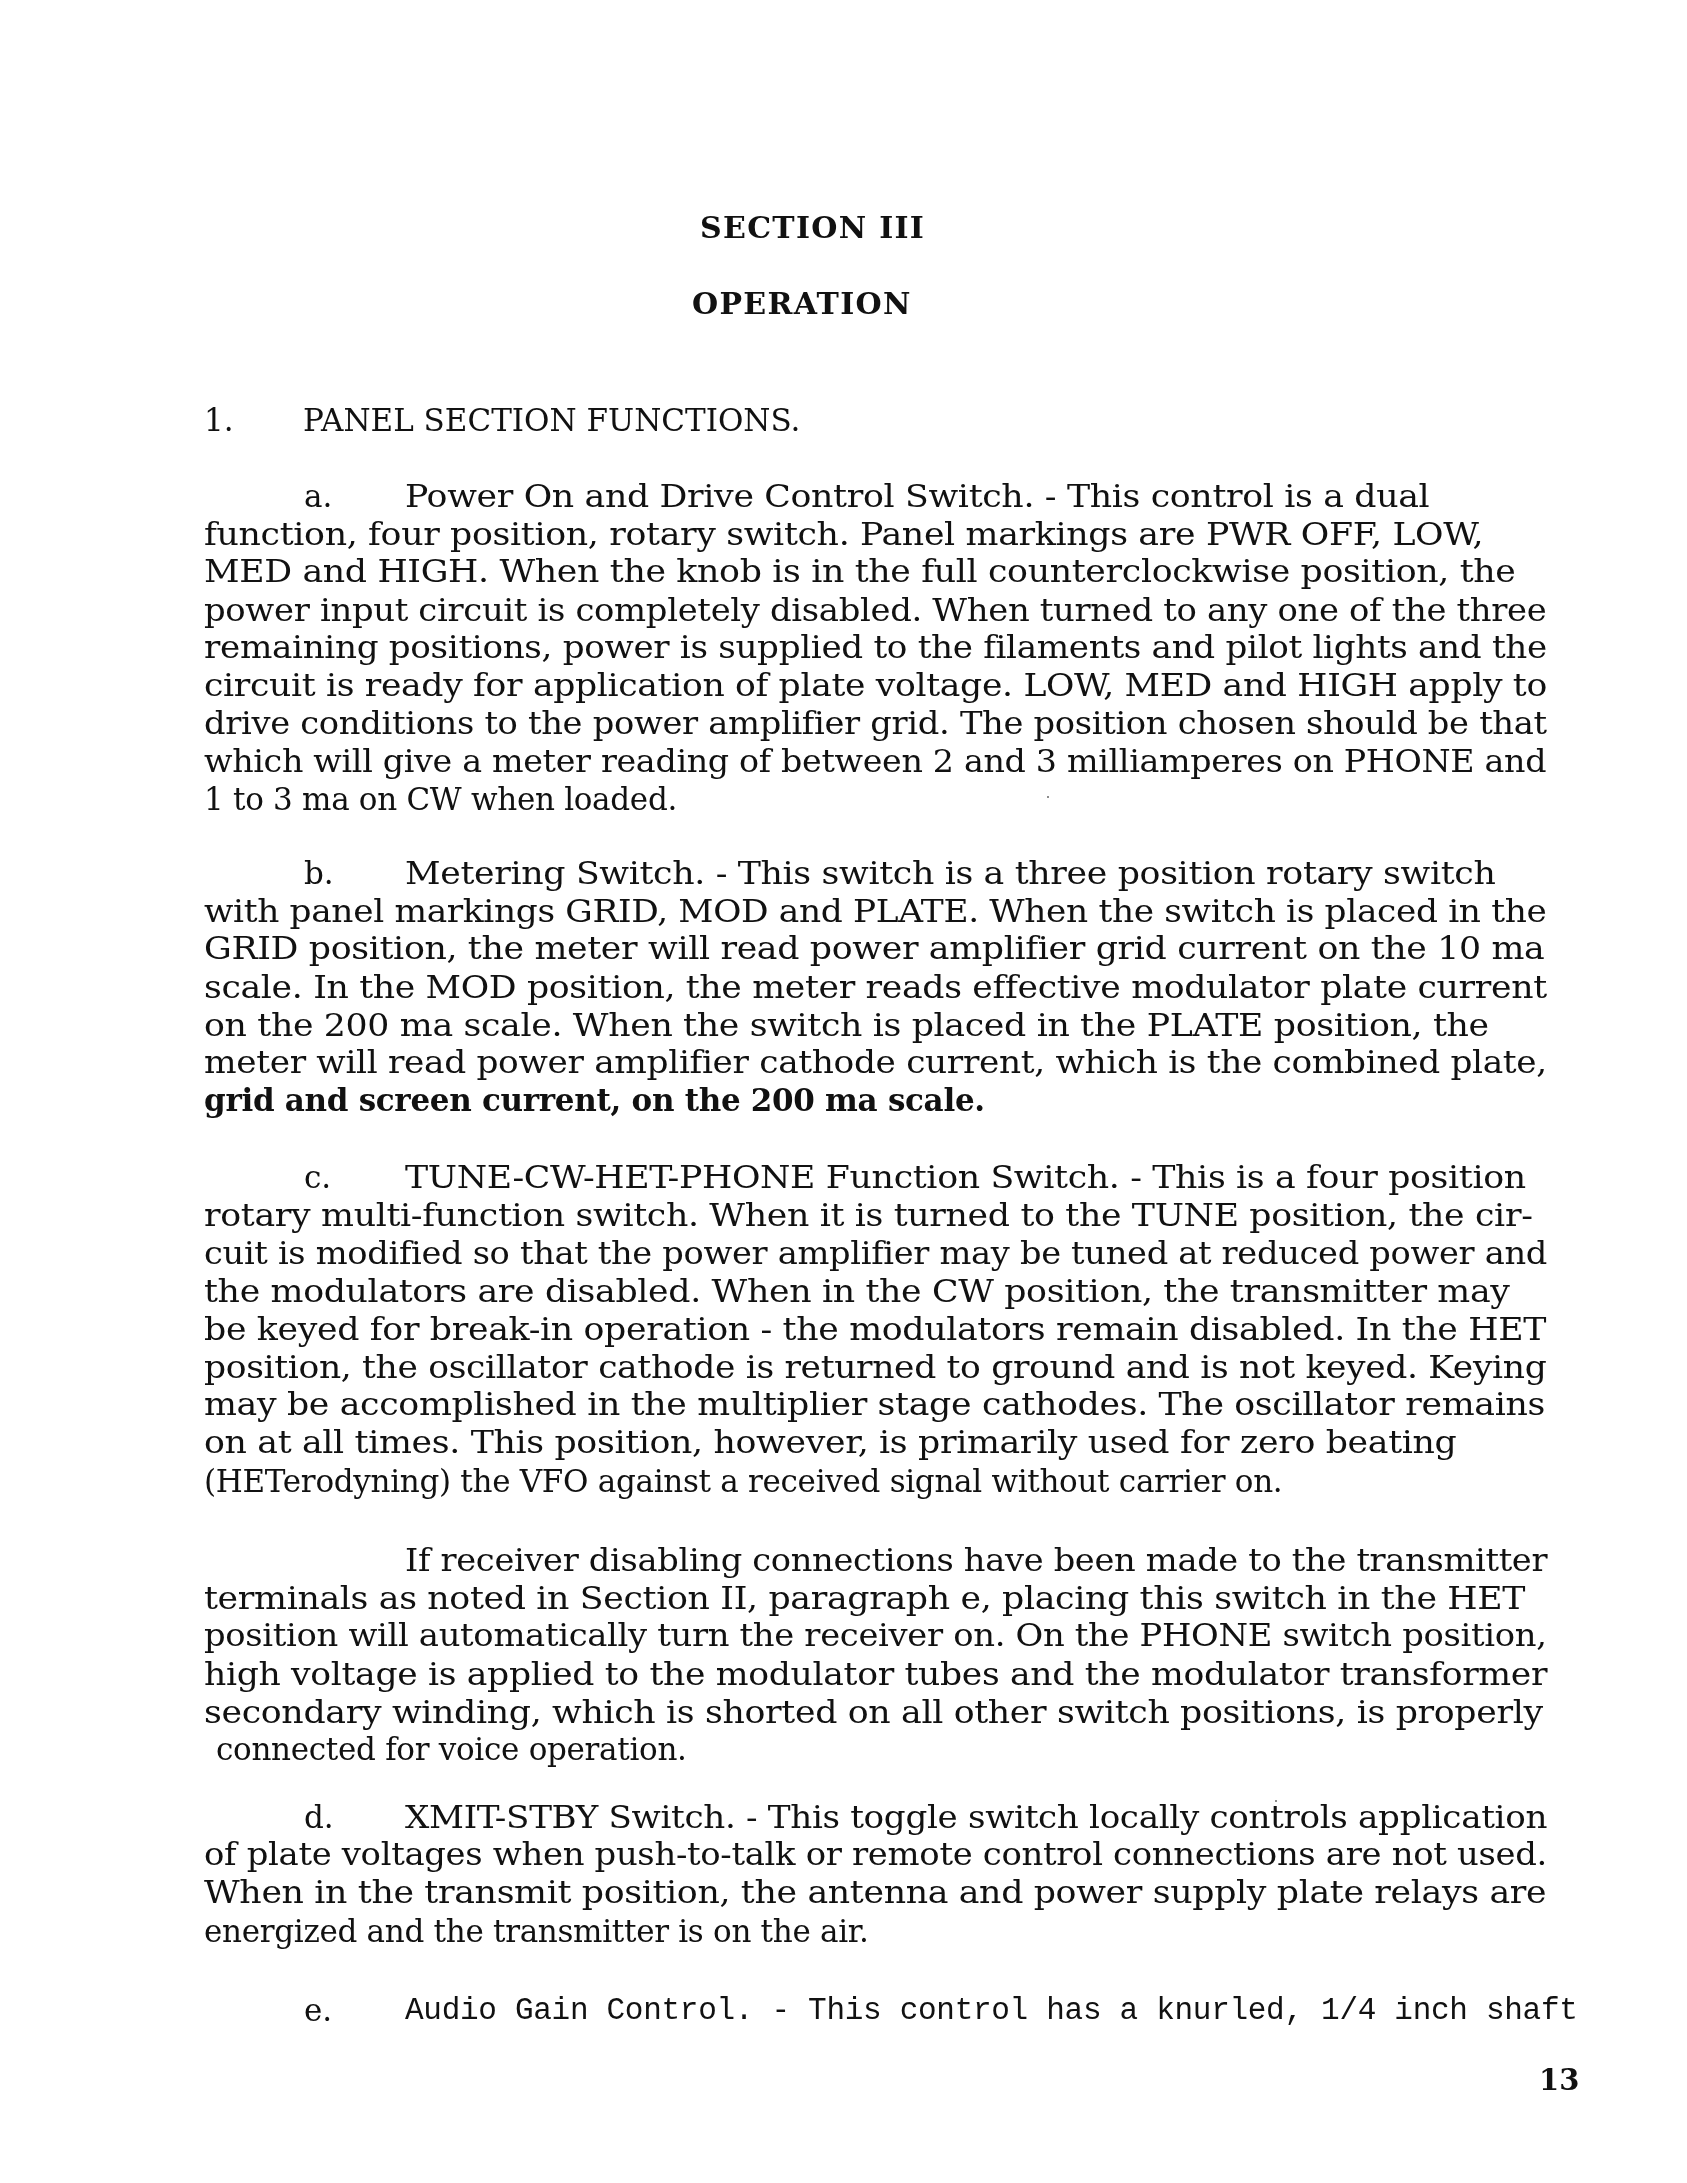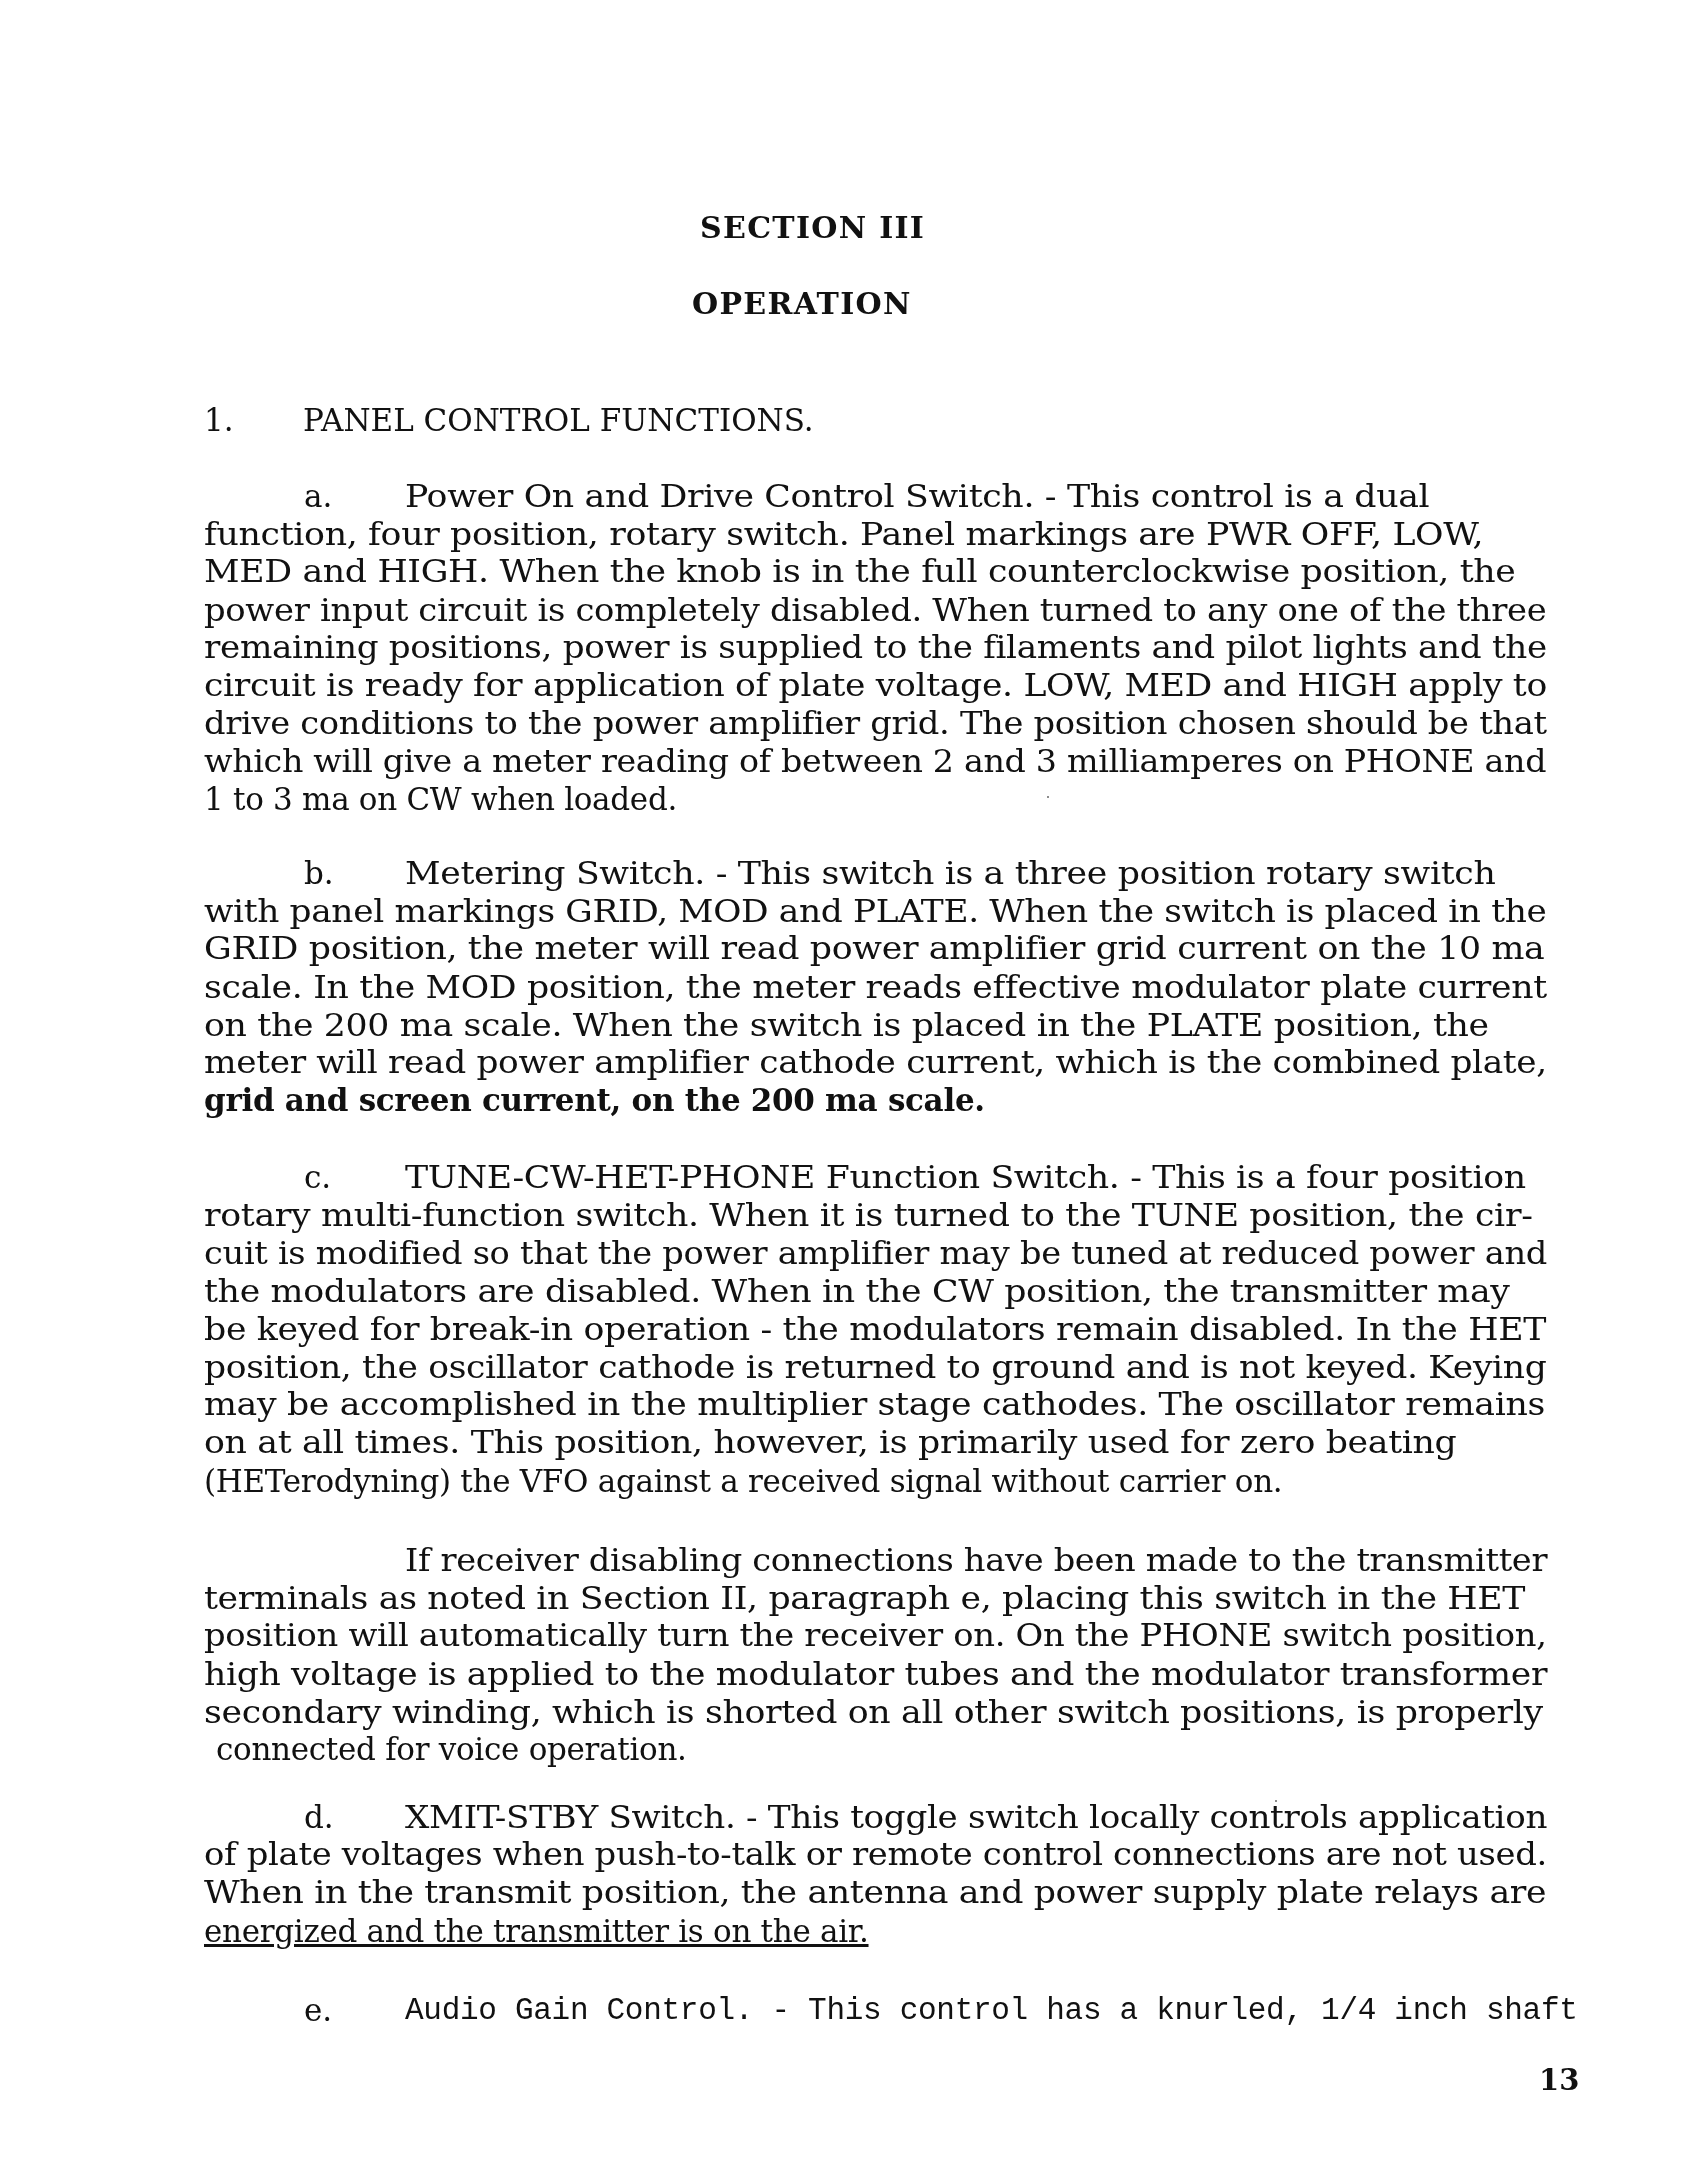--- a/index.html
+++ b/index.html
@@ -66,21 +66,21 @@
 <div class="page">
 
   <div class="heading" style="top:210px;">
     <span style="position:absolute; left:700px;">SECTION III</span>
   </div>
   <div class="heading" style="top:286px;">
     <span style="position:absolute; left:692px;">OPERATION</span>
   </div>
 
   <span class="num" style="left:204px; top:402px;">1.</span>
-  <span class="num" style="left:303px; top:402px;">PANEL CONTROL FUNCTIONS.</span>
+  <span class="num" style="left:303px; top:402px;">PANEL SECTION FUNCTIONS.</span>
 
   <span class="num" style="left:304px; top:478px;">a.</span>
   <div id="para-a">
       <span class="line" style="left: 405px; top: 478px; transform: scaleX(1.12);">Power On and Drive Control Switch. -  This control is a dual</span>
       <span class="line" style="left: 204px; top: 516px; transform: scaleX(1.12);">function,  four position,  rotary switch.  Panel markings are PWR OFF,  LOW,</span>
       <span class="line" style="left: 204px; top: 553px; transform: scaleX(1.12);">MED and HIGH.  When the knob is in the full counterclockwise position,  the</span>
       <span class="line" style="left: 204px; top: 592px; transform: scaleX(1.091);">power input circuit is completely disabled.  When turned to any one of the three</span>
       <span class="line" style="left: 204px; top: 629px; transform: scaleX(1.103);">remaining positions,  power is supplied to the filaments and pilot lights and the</span>
       <span class="line" style="left: 204px; top: 667px; transform: scaleX(1.116);">circuit is ready for application of plate voltage.  LOW,  MED and HIGH apply to</span>
       <span class="line" style="left: 204px; top: 705px; transform: scaleX(1.088);">drive conditions to the power amplifier grid.  The position chosen should be that</span>
@@ -119,21 +119,21 @@
       <span class="line" style="left: 204px; top: 1656px; transform: scaleX(1.116);">high voltage is applied to the modulator tubes and the modulator transformer</span>
       <span class="line" style="left: 204px; top: 1694px; transform: scaleX(1.12);">secondary winding,  which is shorted on all other switch positions,  is properly</span>
       <span class="line" style="left: 216px; top: 1731px; transform: scaleX(1);">connected for voice operation.</span>
     </div>
 
   <span class="num" style="left:304px; top:1799px;">d.</span>
   <div id="para-d">
       <span class="line" style="left: 405px; top: 1799px; transform: scaleX(1.102);">XMIT-STBY Switch. -  This toggle switch locally controls application</span>
       <span class="line" style="left: 204px; top: 1836px; transform: scaleX(1.092);">of plate voltages when push-to-talk or remote control connections are not used.</span>
       <span class="line" style="left: 204px; top: 1874px; transform: scaleX(1.12);">When in the transmit position,  the antenna and power supply plate relays are</span>
-      <span class="line" style="left: 204px; top: 1913px; transform: scaleX(1); text-decoration: underline;">energized and the transmitter is on the air.</span>
+      <span class="line" style="left: 204px; top: 1913px; transform: scaleX(1);">energized and the transmitter is on the air.</span>
     </div>
 
   <span class="num" style="left:304px; top:1992px;">e.</span>
   <div id="para-e">
       <span class="line" style="left: 405px; top: 1992px; transform: scaleX(1.001); font-family: Liberation Mono, monospace;">Audio Gain Control. - This control has a knurled,  1/4 inch shaft</span>
     </div>
 
   <span class="page-number">13</span>
 
   <span class="speck" style="left:1047px; top:796px;"></span>

